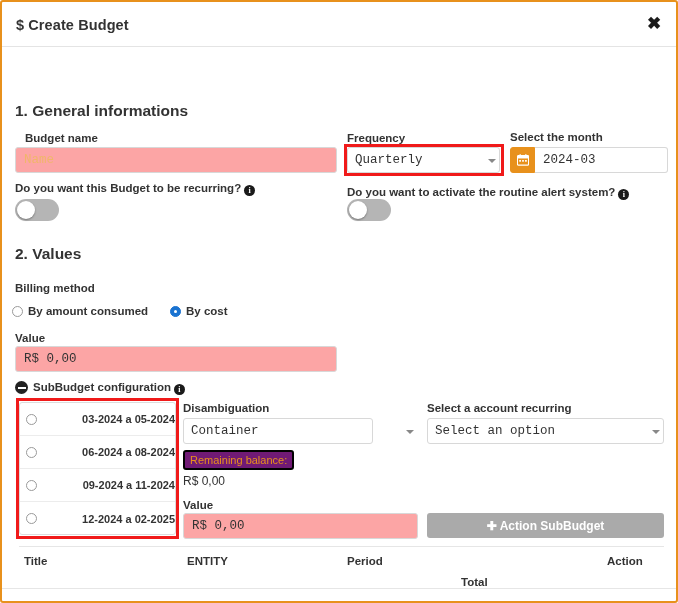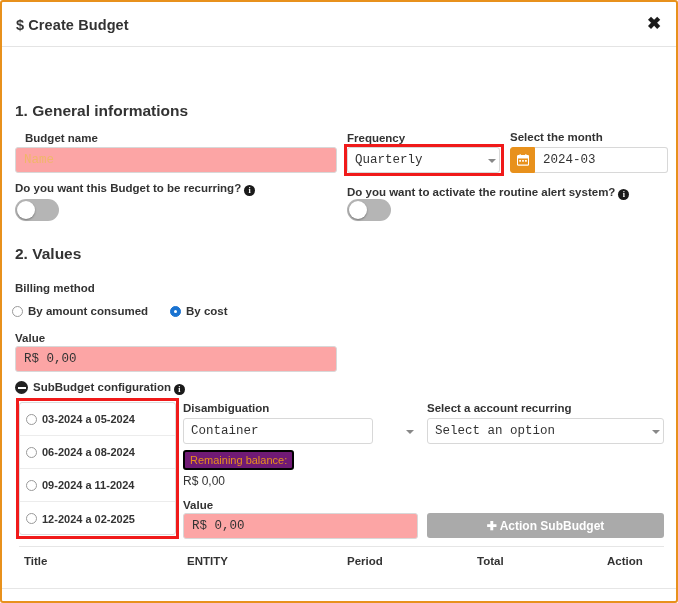--- a/index.html
+++ b/index.html
@@ -220,20 +220,21 @@
     background: #ffffff;
     overflow: hidden;
   }
   .period-item {
     height: 33px;
     display: flex;
     align-items: center;
     padding-left: 6px;
     border-bottom: 1px solid #ececec;
     cursor: pointer;
+    justify-content: space-between;
   }
   .period-item:last-child { border-bottom: none; }
   .period-item .radio-label { font-size: 11px; }
 
   .badge-remaining {
     position: absolute;
     left: 181px; top: 403px;
     border: 2px solid #000000;
     background: #701a75;
     color: #E8911C;
@@ -410,21 +411,21 @@
     <button class="btn-include">
       <span>✚</span>
       <span>Action SubBudget</span>
     </button>
 
     <div class="divider"></div>
     <div class="table-head">
       <span class="th" style="left:22px;">Title</span>
       <span class="th" style="left:185px;">ENTITY</span>
       <span class="th" style="left:345px;">Period</span>
-      <span class="th" style="left:475px;">Total</span>
+      <span class="th" style="left:459px;margin-top:21px;">Total</span>
       <span class="th" style="left:605px;">Action</span>
     </div>
 
     <div class="footer-divider"></div>
     <button class="btn" id="cancel-button">Cancel</button>
     <button class="btn" id="create-button">Create</button>
 
   </div>
 </div>
 

